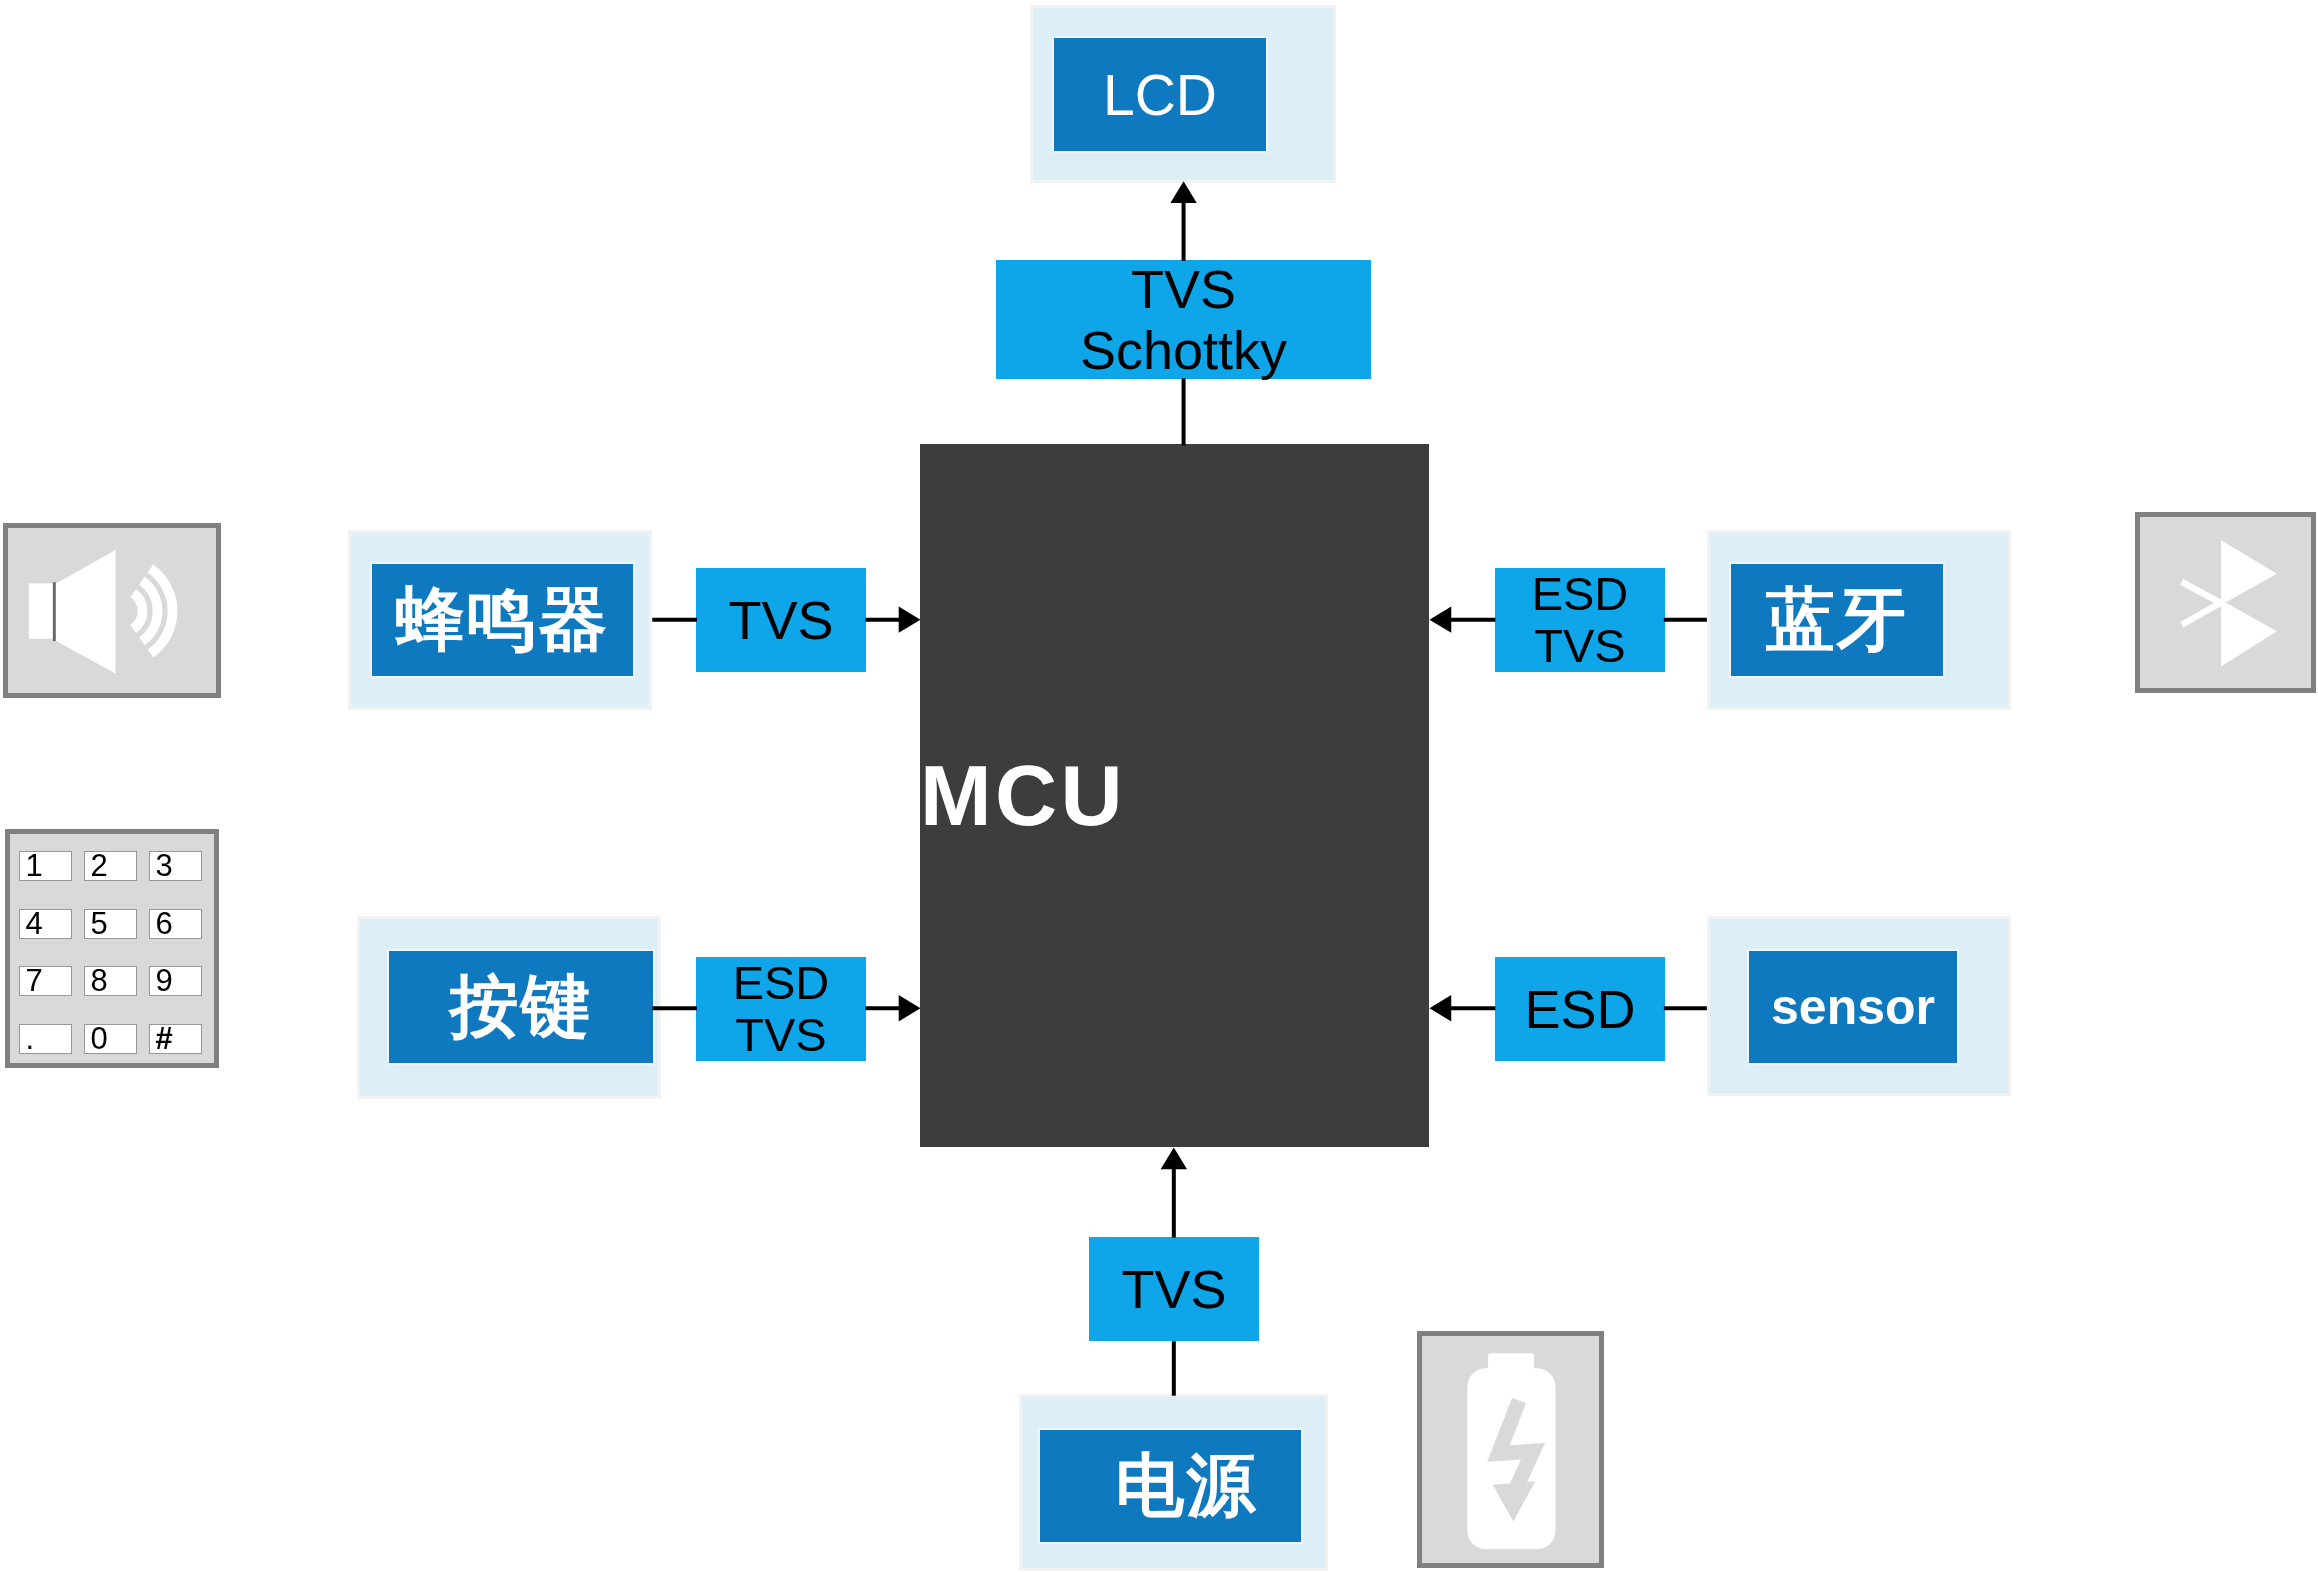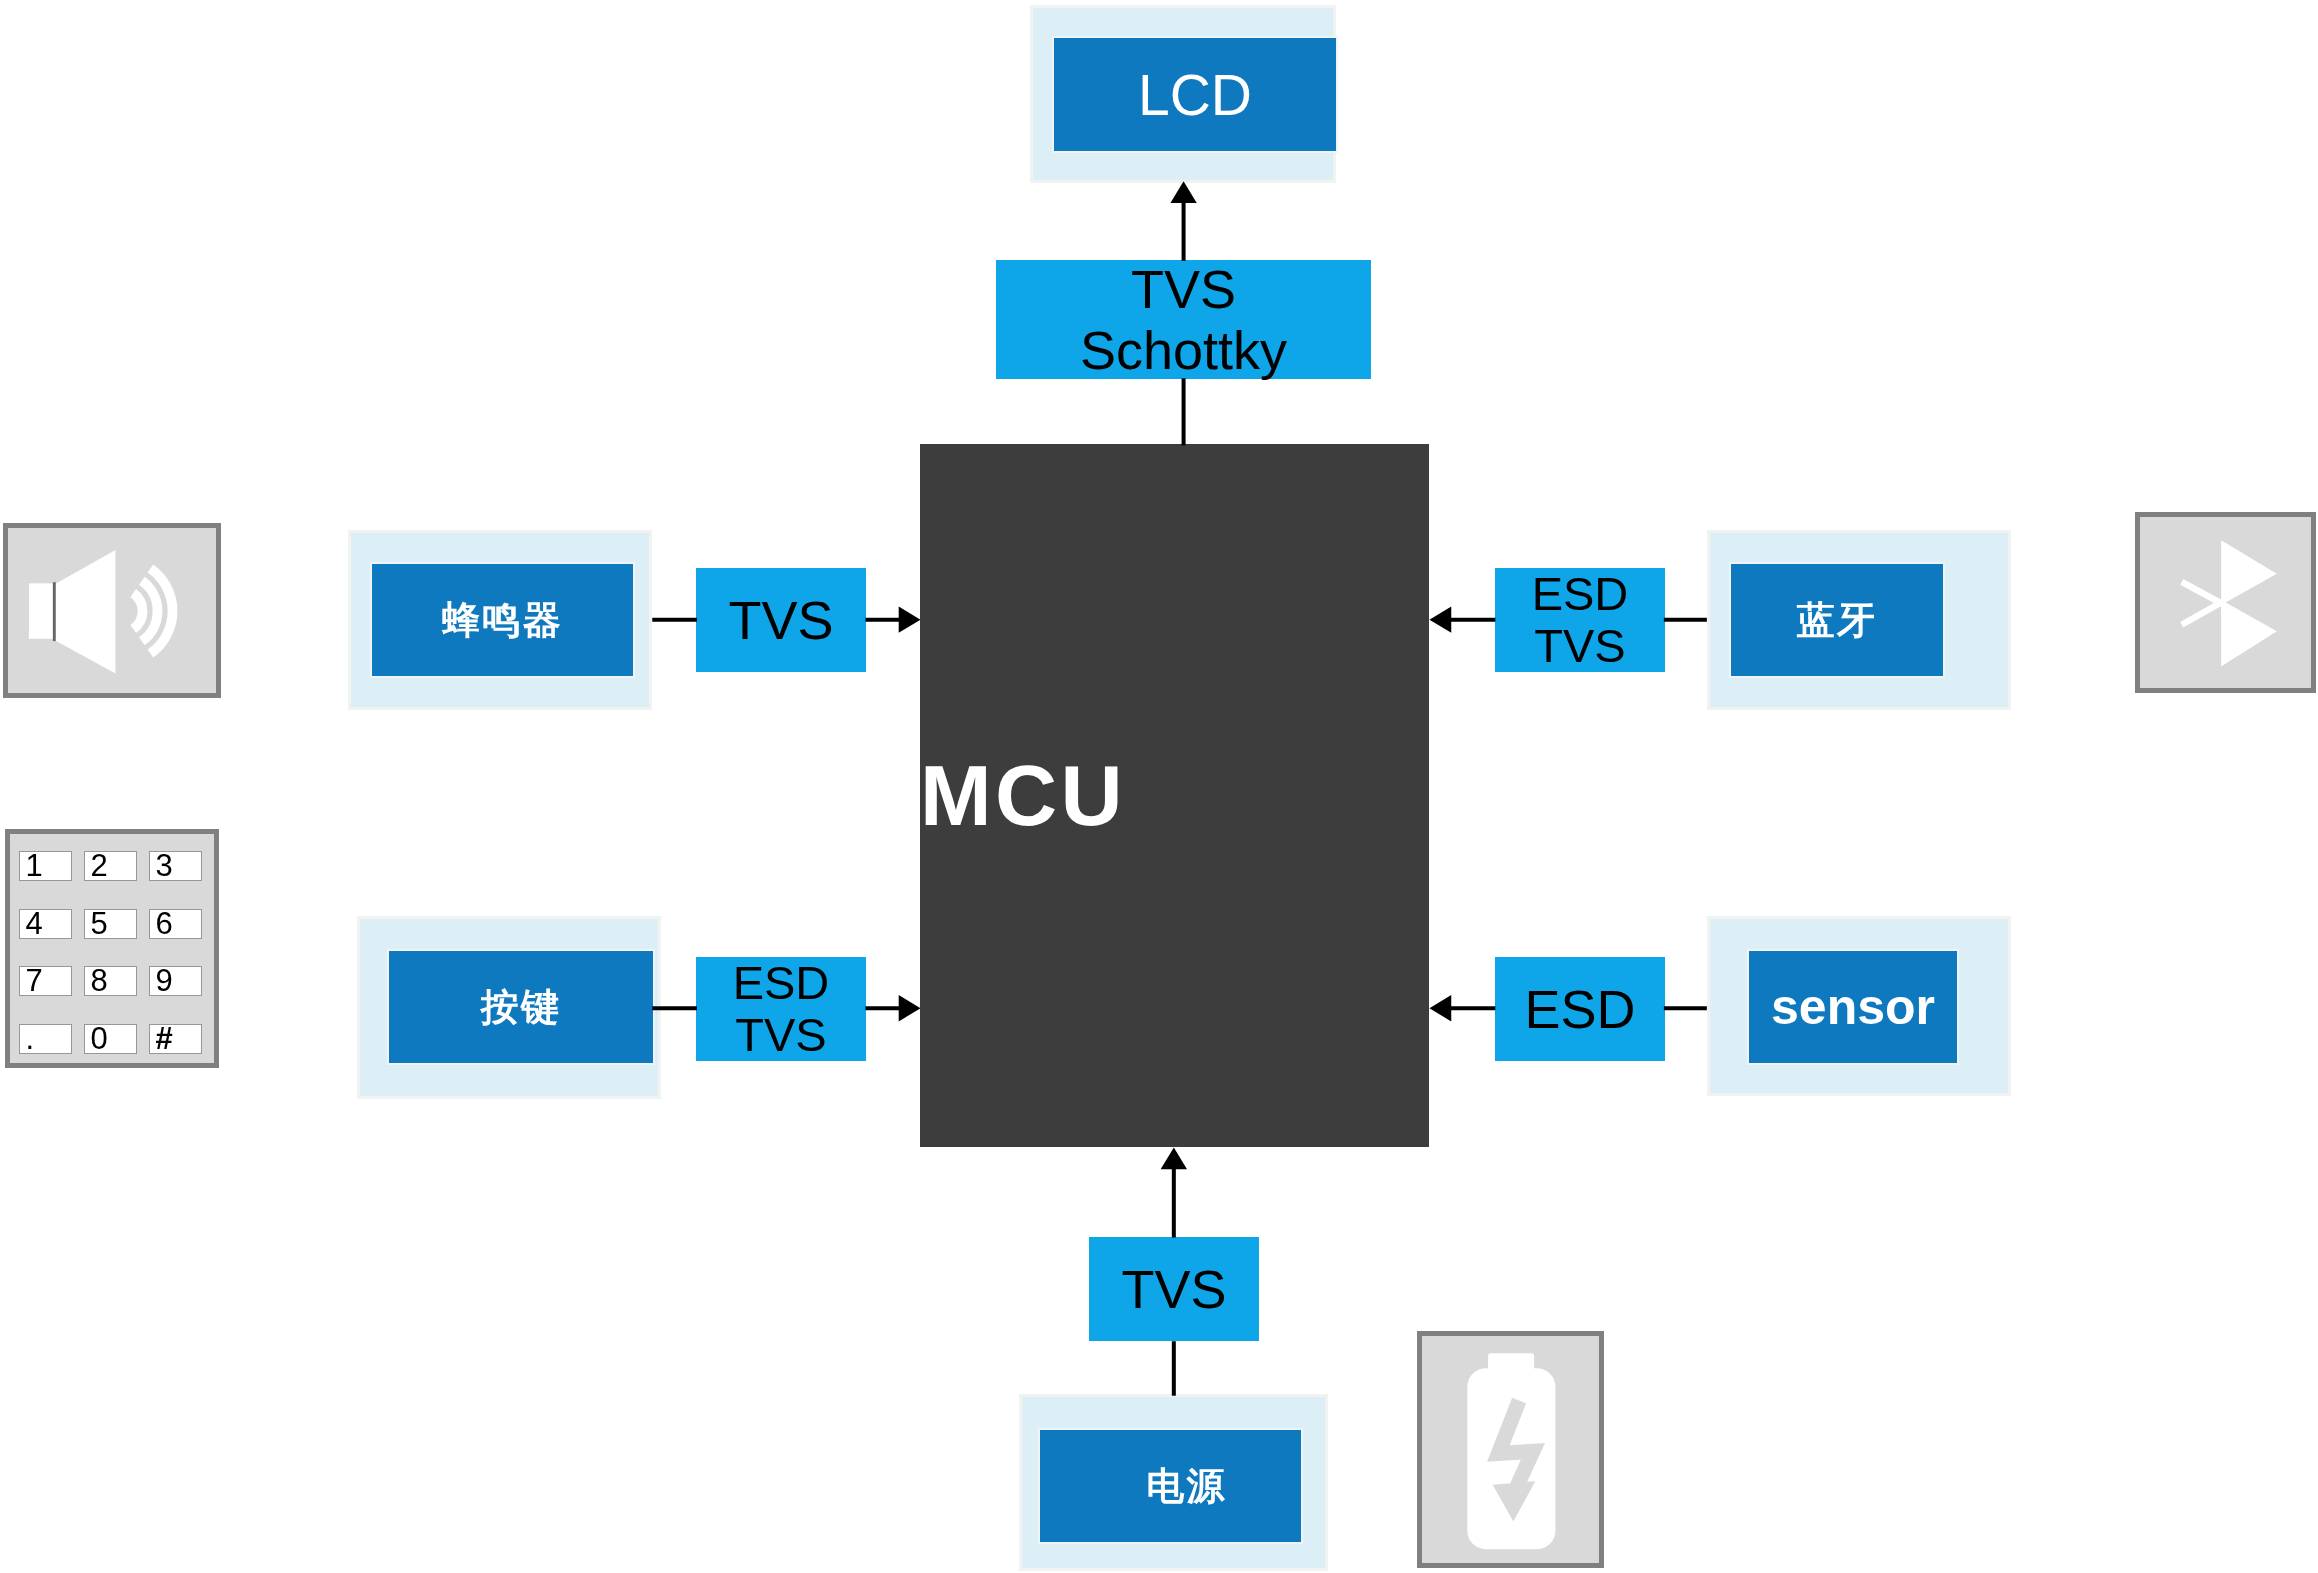--- a/index.html
+++ b/index.html
@@ -22,21 +22,21 @@
   .node {
     position: absolute;
     background: #0e79bf;
     border: 2.9px solid #eef4f7;
     box-sizing: border-box;
     display: flex;
     align-items: center;
     justify-content: center;
     color: #ffffff;
   }
-  .node.cjk { font-size: 38px; font-weight: 700; letter-spacing: 2.3px; }
+  .node.cjk { font-size: 69px; font-weight: 700; letter-spacing: 2.3px; }
   .node.latin { font-size: 57px; font-weight: 400; }
   .node.latin-b { font-size: 50px; font-weight: 700; }
   
   .prot {
     position: absolute;
     background: #0ea5e9;
     display: flex;
     flex-direction: column;
     align-items: center;
     justify-content: center;
@@ -92,21 +92,21 @@
     left: 0; top: 0;
     pointer-events: none;
   }
 </style>
 </head>
 <body>
 
 <div id="canvas">
 
   <div class="frame" style="left:1030px; top:4.6px; width:306px; height:178px;"></div>
-  <div class="node latin" style="left:1052px; top:36px; width:286px; height:117px;">
+  <div class="node latin" style="left:1052px; top:36px; width:216px; height:117px;">
     <span>LCD</span>
   </div>
 
   <div class="prot" style="left:996px; top:260px; width:375px; height:119px;">
     <span class="ln1">TVS</span>
     <span class="ln1">Schottky</span>
   </div>
 
   <div class="mcu">
     <span>MCU</span>

